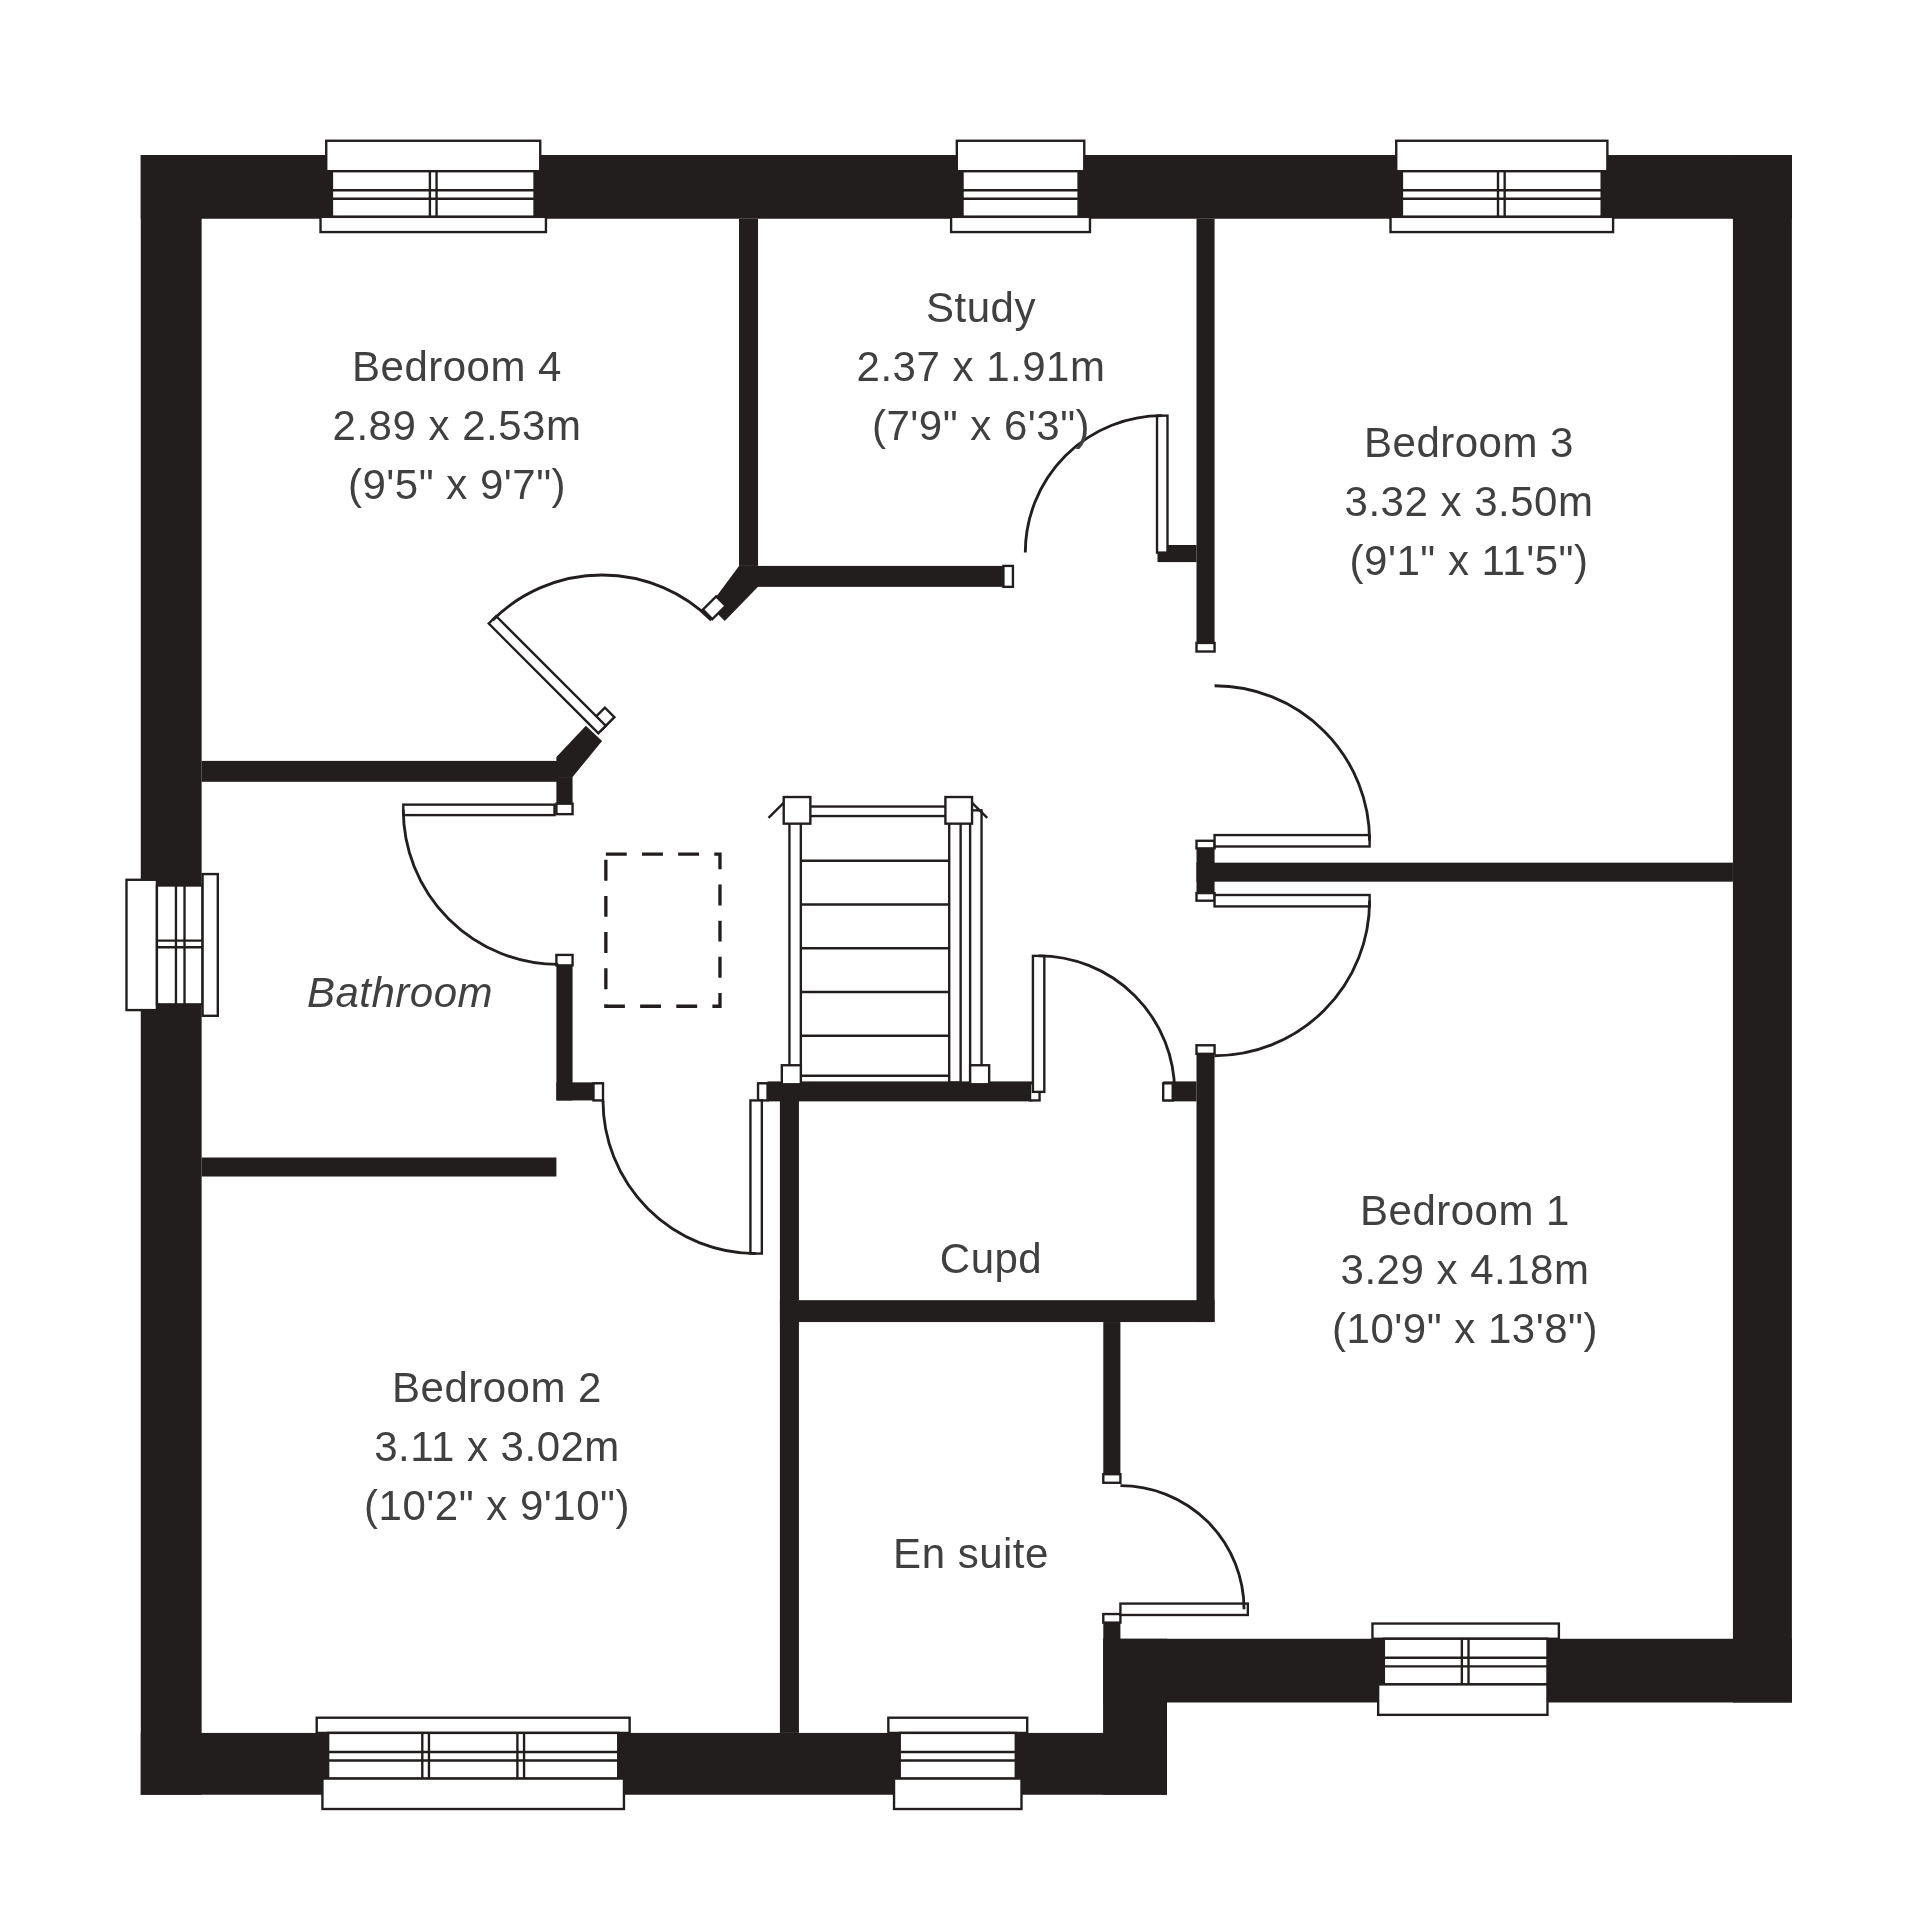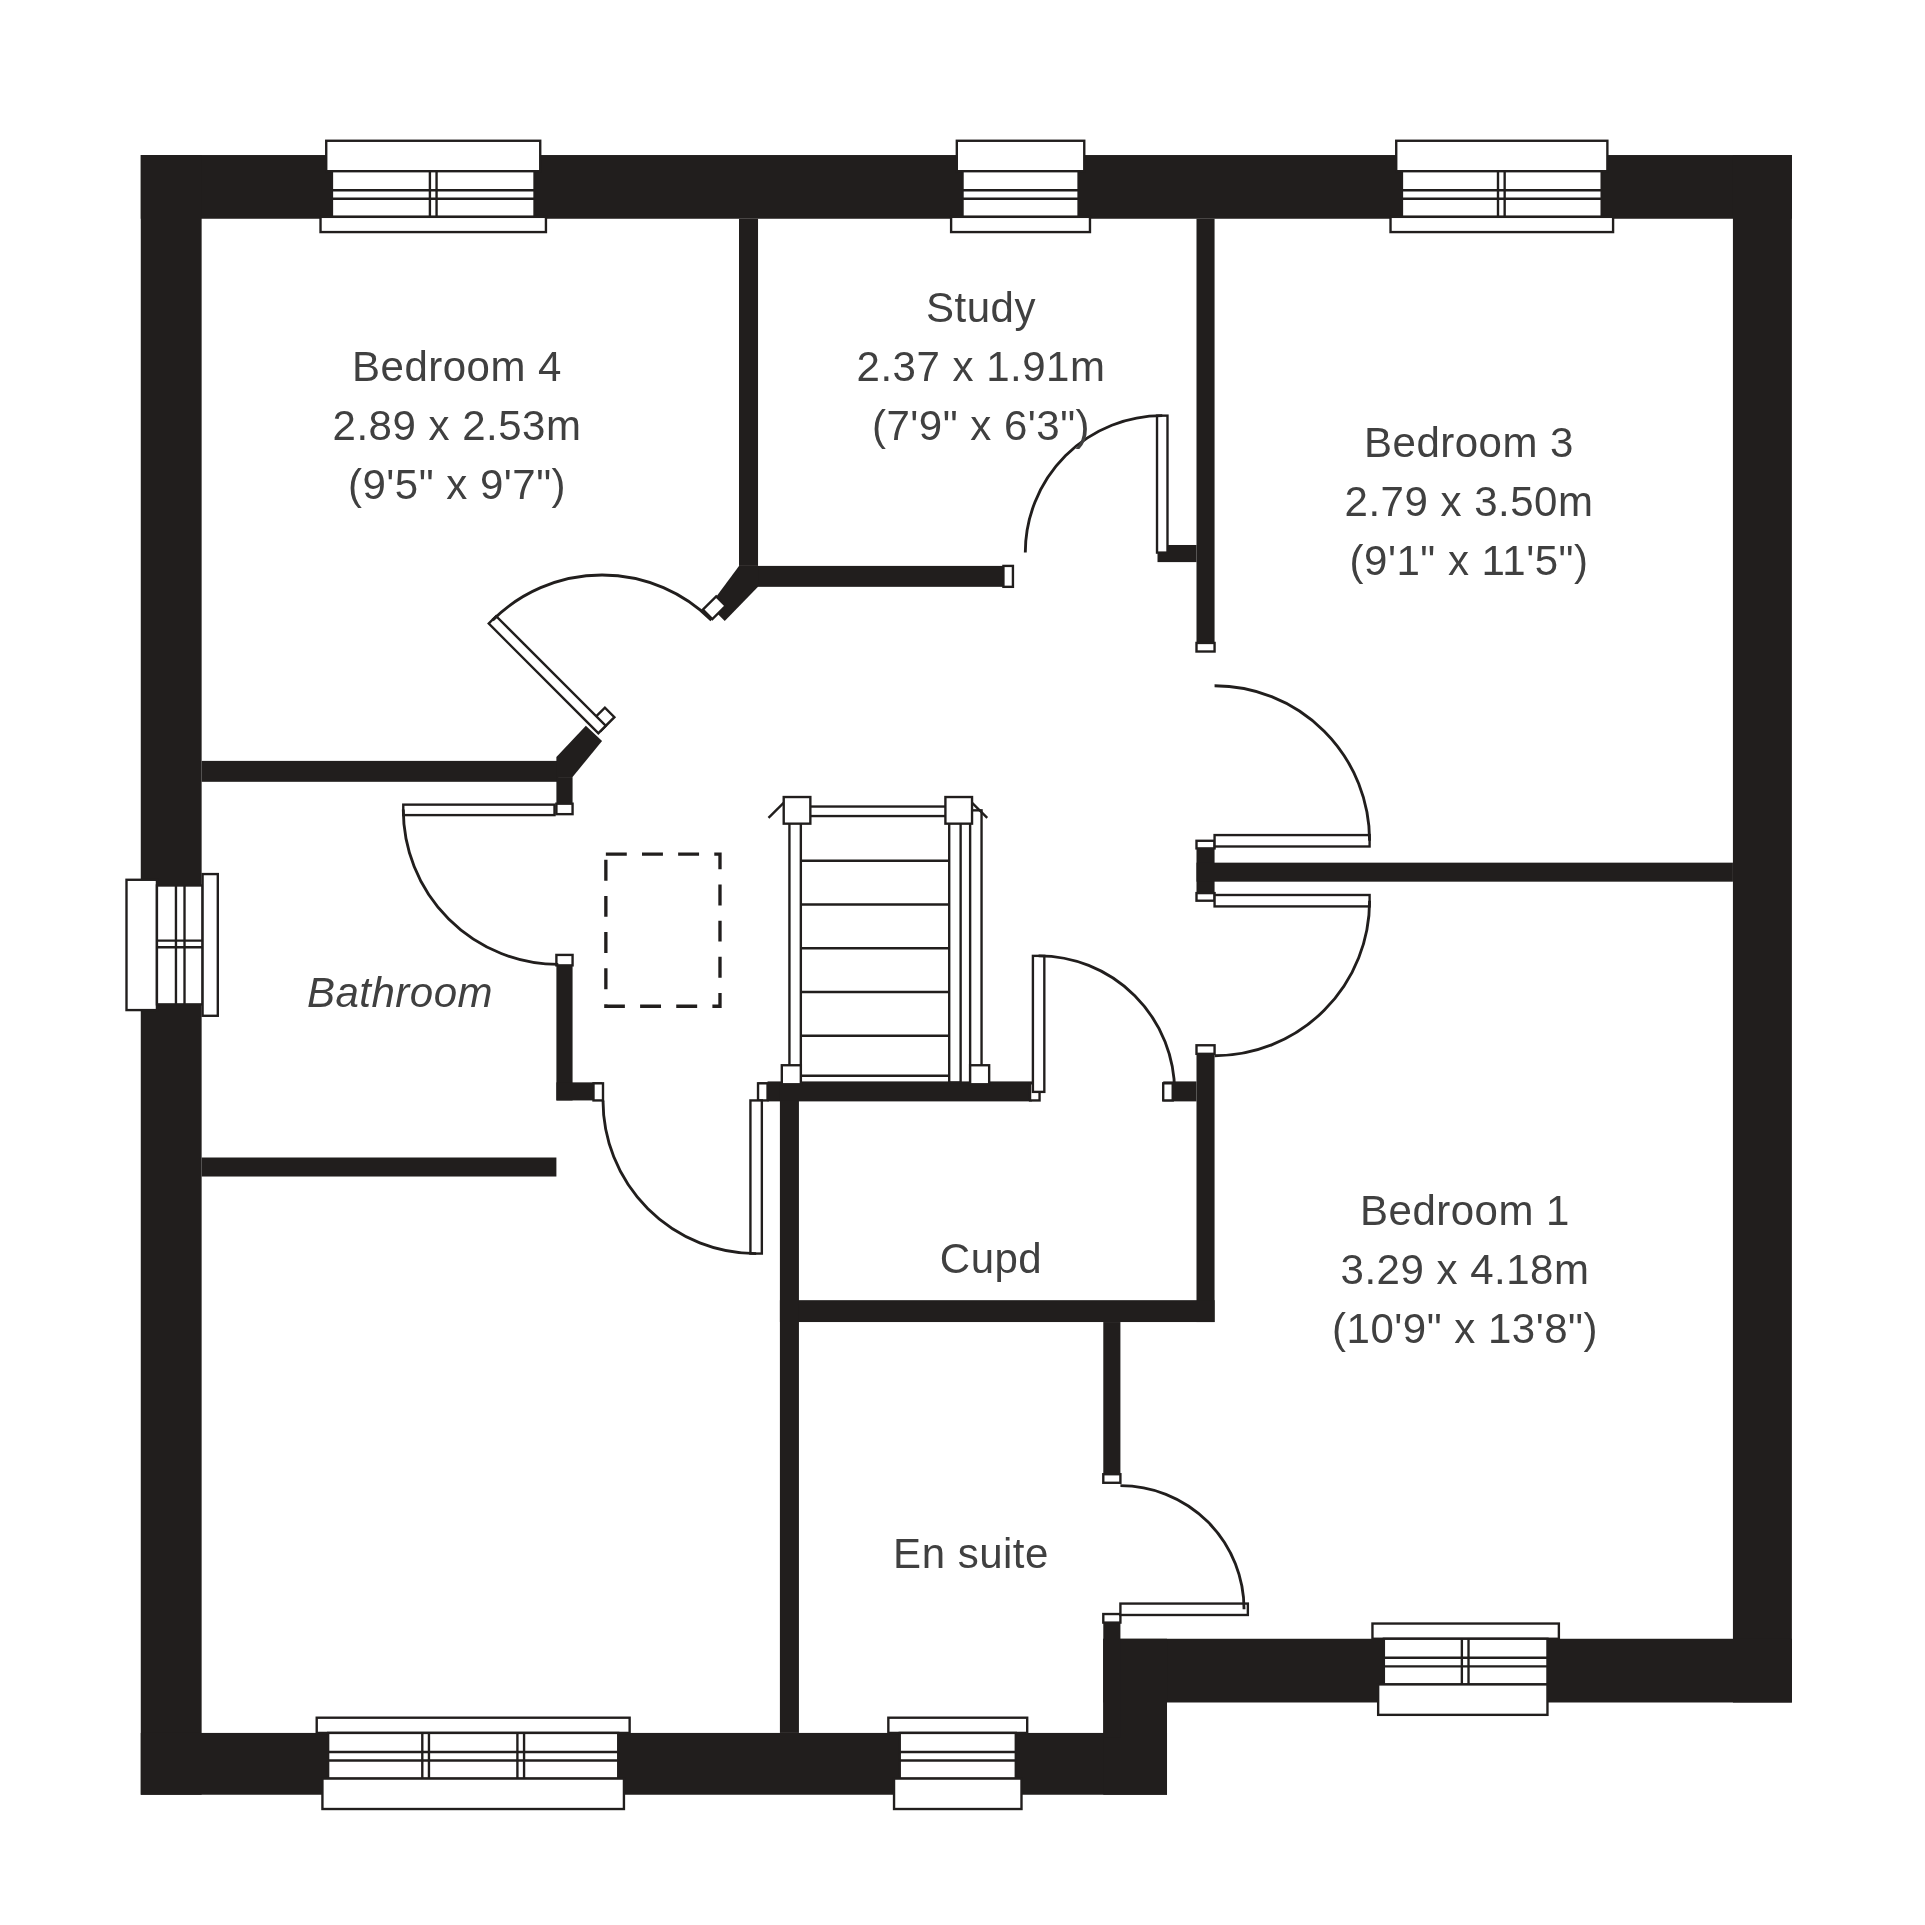--- a/index.html
+++ b/index.html
@@ -206,36 +206,41 @@
   </div>
 
   <div class="room-label" style="left:981px;top:366px;">
     <div>Study</div>
     <div>2.37 x 1.91m</div>
     <div>(7'9" x 6'3")</div>
   </div>
 
   <div class="room-label" style="left:1469px;top:501px;text-align:center;">
     <div>Bedroom 3</div>
-    <div>2.79 x 3.50m</div>
+    <div>3.32 x 3.50m</div>
     <div>(9'1" x 11'5")</div>
   </div>
 
   <div class="room-label" style="left:400px;top:992px;font-style:italic;">
     <div>Bathroom</div>
   </div>
 
   <div class="room-label" style="left:991px;top:1217px;margin-top:41px;">
     <div>Cupd</div>
   </div>
 
   <div class="room-label" style="left:1465px;top:1269px;">
     <div>Bedroom 1</div>
     <div>3.29 x 4.18m</div>
     <div>(10'9" x 13'8")</div>
   </div>
 
+  <div class="room-label" style="left:497px;top:1446px;">
+    <div>Bedroom 2</div>
+    <div>3.11 x 3.02m</div>
+    <div>(10'2" x 9'10")</div>
+  </div>
 
   <div class="room-label" style="left:971px;top:1553px;">
     <div>En suite</div>
   </div>
 </div>
 
 
 </body></html>

